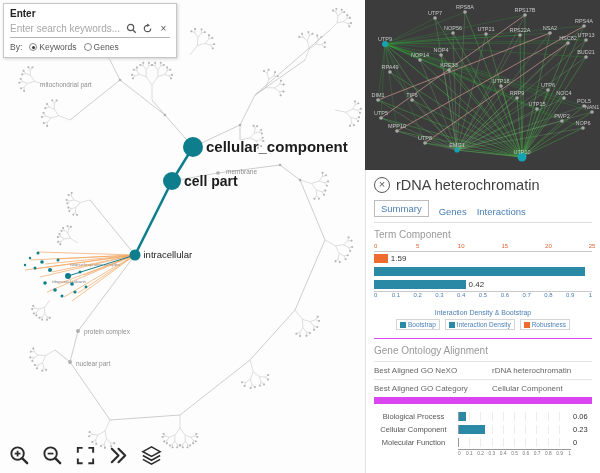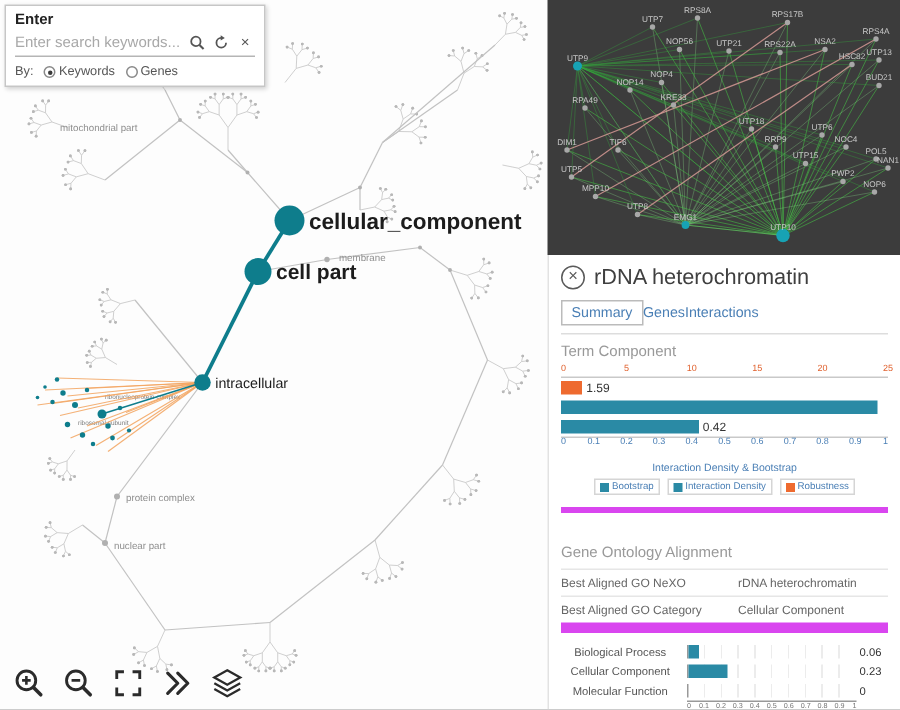--- a/index.html
+++ b/index.html
@@ -8,37 +8,37 @@
 #app{position:relative;width:600px;height:473px;background:#fff;overflow:hidden;margin:0 auto}
 #left-viz{position:absolute;left:0;top:0;width:365px;height:473px;background:#fdfdfd;overflow:hidden}
 #tree-svg{position:absolute;left:0;top:0;width:365px;height:473px}
 .search-box{position:absolute;top:3px;left:3px;width:174px;background:#fff;border:1px solid #c6c6c6;box-shadow:1px 1px 3px rgba(0,0,0,.18);padding:4px 6px 5px;z-index:6}
 .nexo-title{font-size:10px;font-weight:bold;color:#222;margin-bottom:3px}
 .search-row{display:flex;align-items:center;gap:3px;border-bottom:1px solid #b5b5b5;padding-bottom:2px}
 .search-row input{flex:1;border:none;outline:none;font-size:10px;color:#333;background:transparent;min-width:0}
 .search-row input::placeholder{color:#a8a8a8}
 .sicon{display:inline-flex;width:13px;height:13px;align-items:center;justify-content:center;cursor:pointer;color:#555;font-size:10px;line-height:1}
 .by-row{display:flex;align-items:center;gap:7px;font-size:8.5px;color:#555;margin-top:4px}
-.rlabel{display:inline-flex;align-items:flex-end;cursor:pointer}
+.rlabel{display:inline-flex;align-items:center;cursor:pointer}
 .radio{display:inline-block;width:8px;height:8px;border:1px solid #888;border-radius:50%;position:relative;margin-right:2px;background:#fff}
 .radio.checked::after{content:"";position:absolute;inset:1.5px;background:#3a3a3a;border-radius:50%}
 #viz-toolbar{position:absolute;left:8px;bottom:6px;display:flex;gap:10px;z-index:6}
 .tool-btn{width:23px;height:23px;cursor:pointer;color:#2b2b2b}
 #network-panel{position:absolute;left:365px;top:0;width:235px;height:170px;background:#3c3c3c}
 #net-svg{position:absolute;left:0;top:0;width:235px;height:170px}
 #detail-panel{position:absolute;left:365px;top:170px;width:235px;height:303px;background:#fff;border-left:1px solid #e2e2e2;padding:7px 8px 0;overflow:hidden}
 .dp-header{display:flex;align-items:center;gap:6px}
 .close-btn{width:16px;height:16px;border:1.5px solid #5a5a5a;border-radius:50%;color:#5a5a5a;font-size:11px;line-height:12px;text-align:center;cursor:pointer;flex:0 0 auto}
 .dp-title{font-size:14.5px;color:#3f3f3f;font-weight:400}
-.tabs{display:flex;align-items:center;margin-top:7px;padding-bottom:5px;border-bottom:1px solid #ddd}
+.tabs{display:flex;align-items:flex-end;gap:10px;margin-top:7px;padding-bottom:5px;border-bottom:1px solid #ddd}
 .tab{font-size:9.5px;color:#4a7fb5;cursor:pointer}
 .tab.active{border:1px solid #bbb;padding:2px 6px}
 .term-id{font-size:9.5px;color:#8a8a8a;margin-top:6px}
 .section-head{font-size:10px;color:#999;margin-top:6px}
-.section-head.ruled{border-top:4px solid #d946ef;padding-top:21px;margin-top:8px}
+.section-head.ruled{border-top:1px solid #d946ef;padding-top:6px;margin-top:8px}
 #robustness-chart{position:relative;margin-top:3px}
 .axis-band{position:relative;height:8px}
 .tick{position:absolute;transform:translateX(-50%);font-size:6px;color:#777;white-space:nowrap;top:0}
 .tick.orange{color:#e0622f}
 .tick.blue{color:#4a7fb5}
 .axis-line{border-top:1px solid #c9c9c9}
 .bar-row{display:flex;align-items:center;height:13px}
 .hbar{height:9px;flex:0 0 auto}
 .bar-label{font-size:8px;color:#333;margin-left:3px}
 .axis-caption{text-align:center;font-size:7px;color:#4a7fb5;margin-top:9px}

